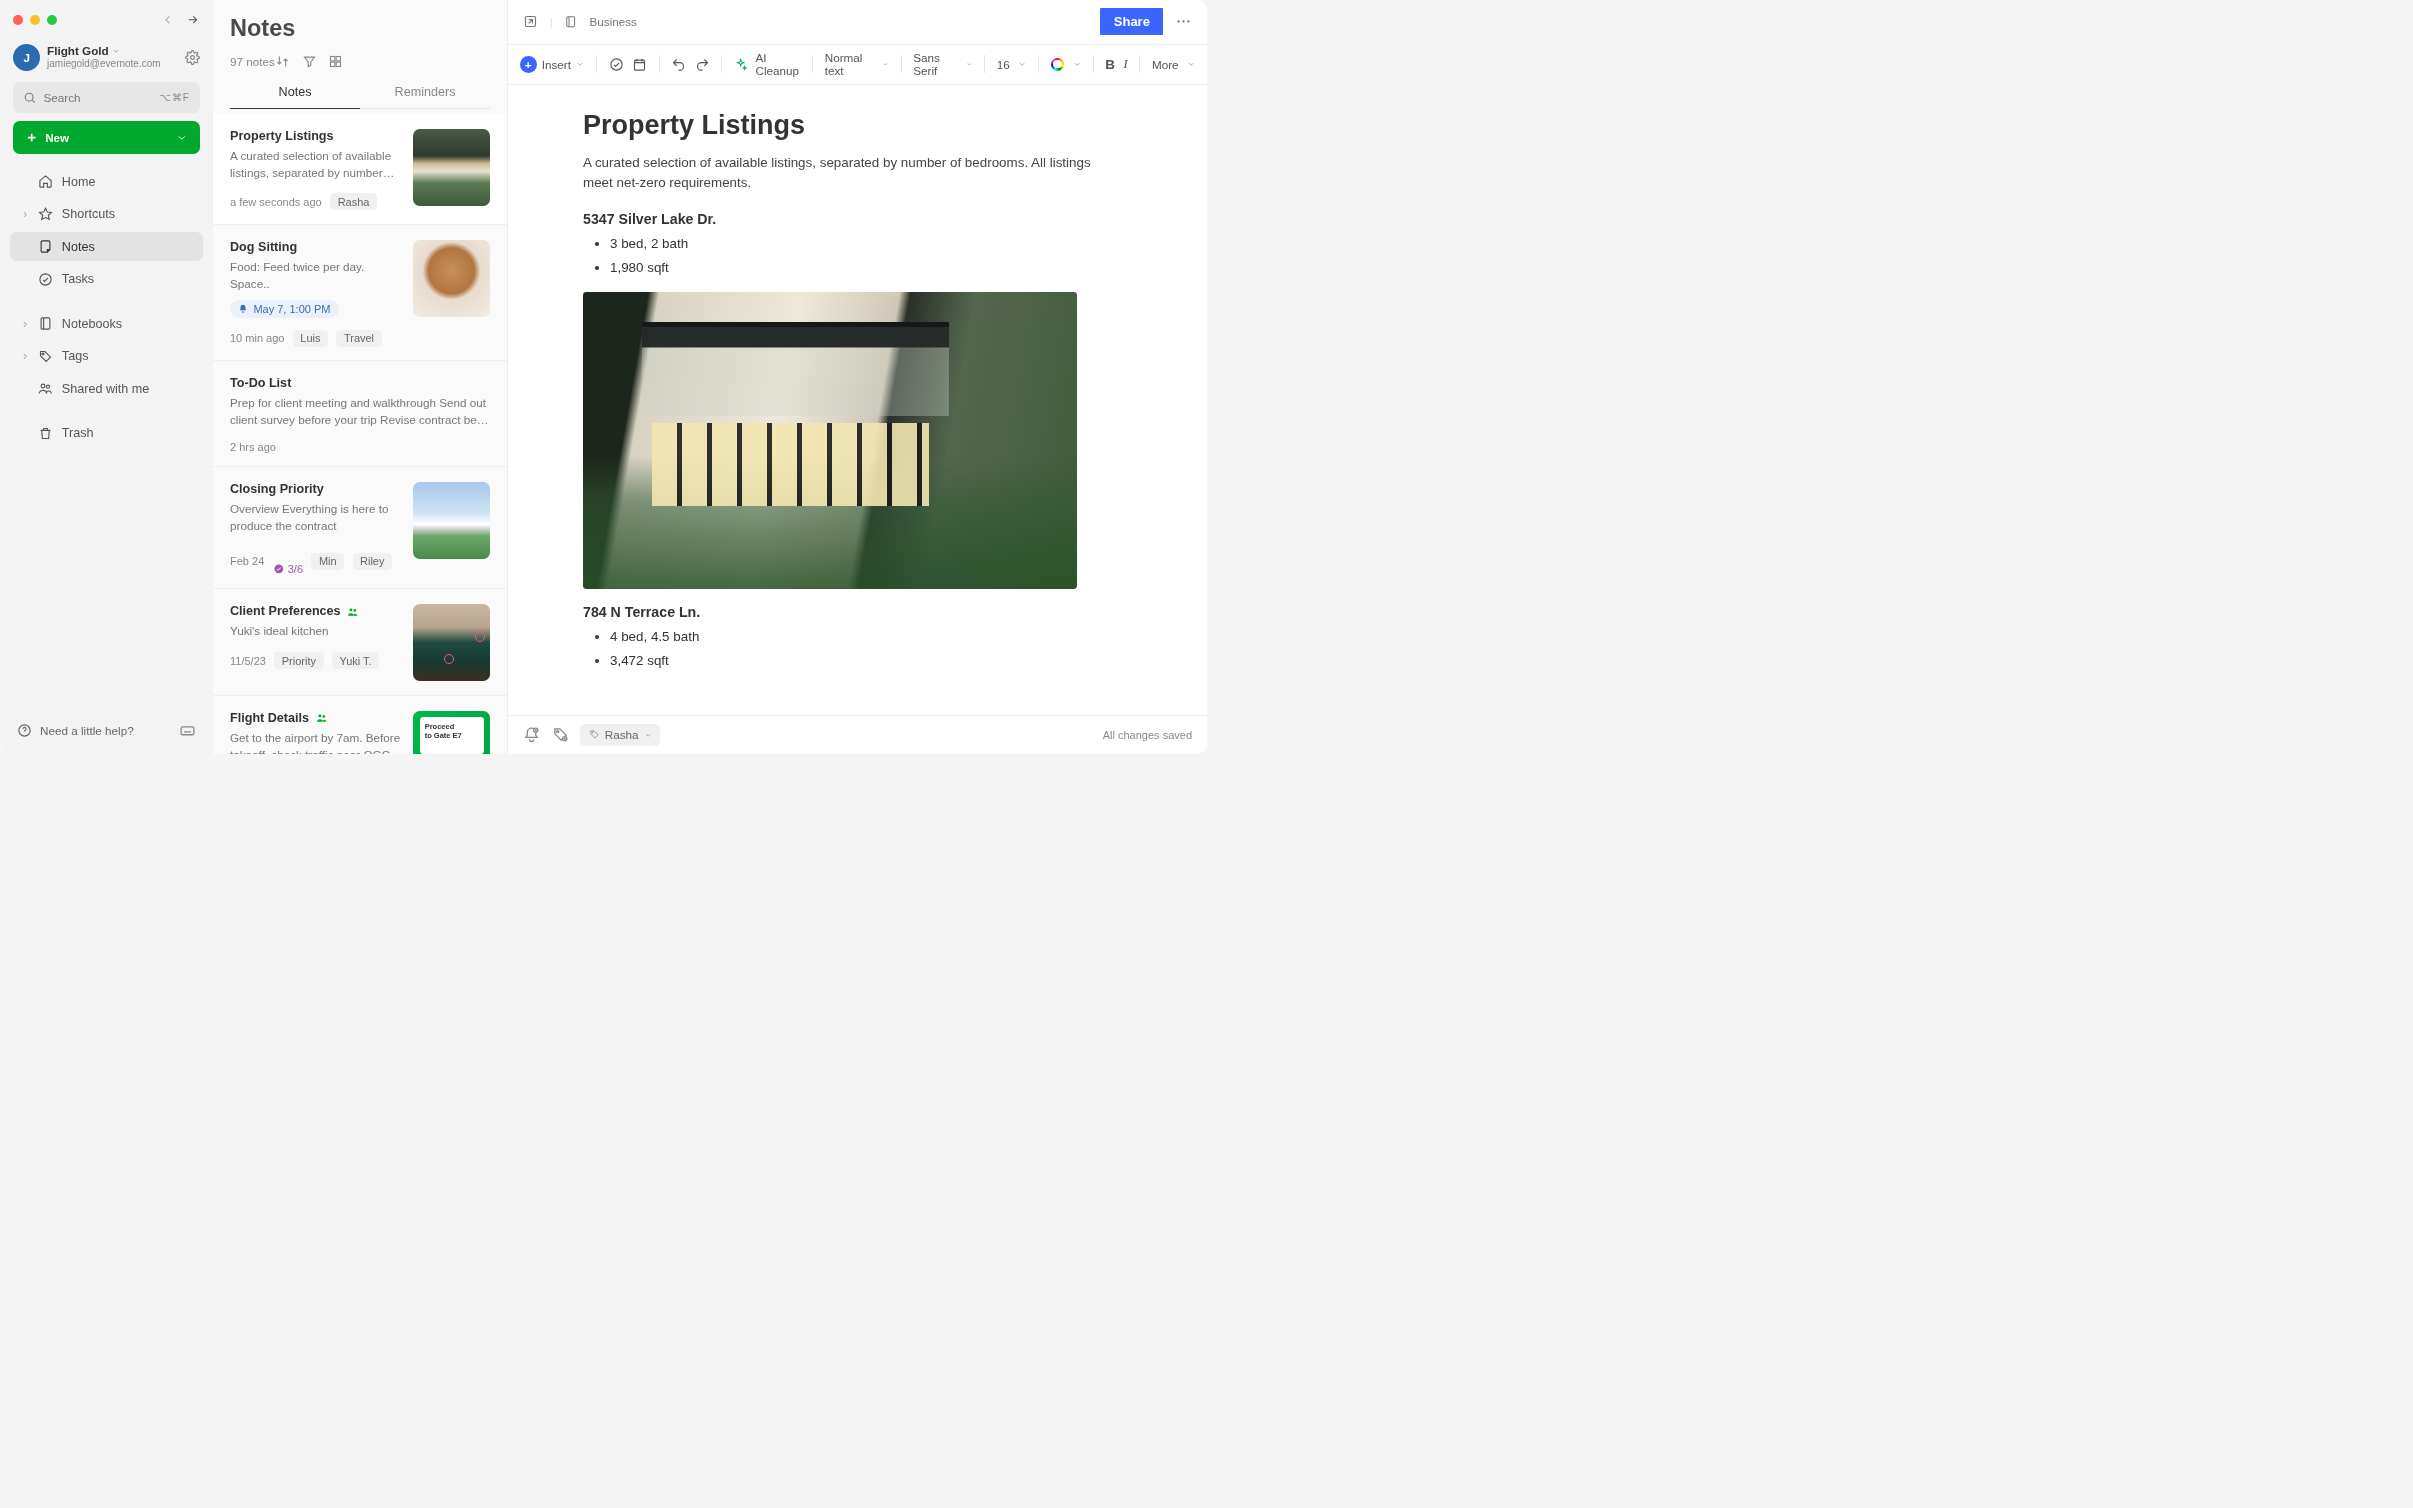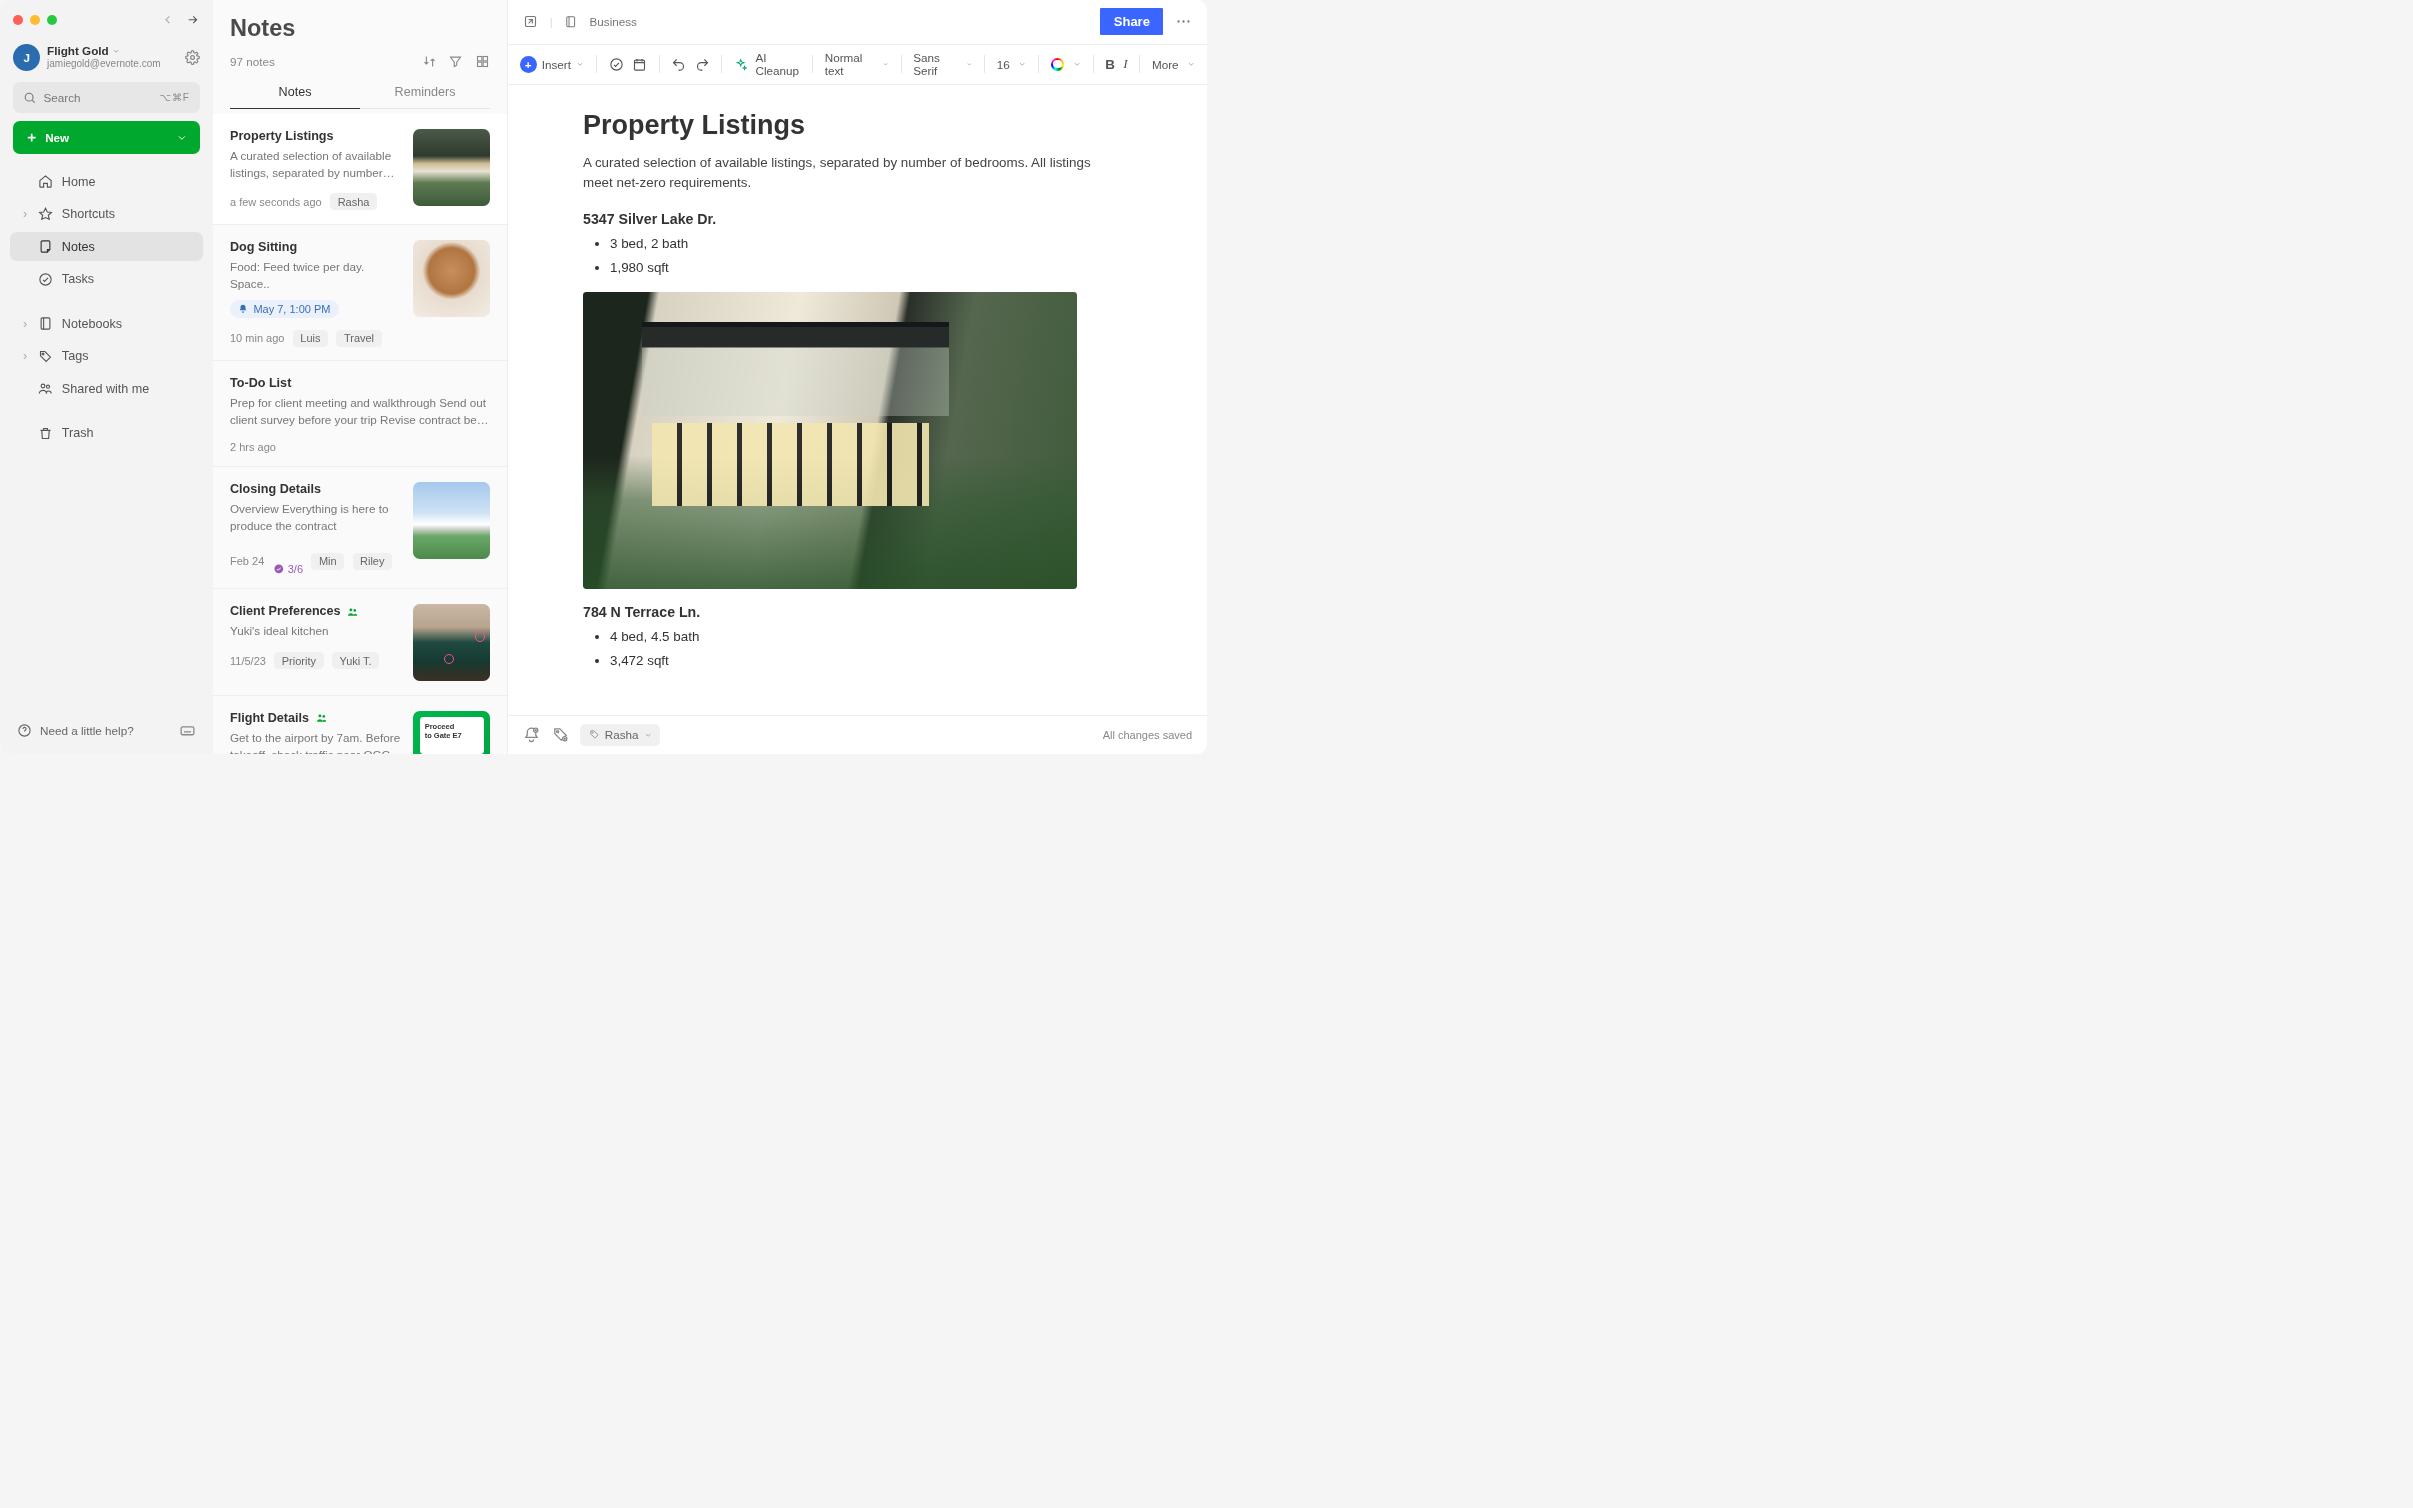--- a/index.html
+++ b/index.html
@@ -72,21 +72,21 @@
 .notes-col {
   width: 295px;
   background: #fafafa;
   border-right: 0.8px solid #eee;
   display: flex; flex-direction: column;
   overflow: hidden;
 }
 .notes-head { padding: 15px 17px 5px 17px; }
 .notes-title-row { display: flex; align-items: center; justify-content: space-between; }
 .notes-title { font-size: 23.5px; font-weight: 700; color: #4a4a4a; }
-.notes-sub-row { display: flex; align-items: center; justify-content: space-between; margin-top: 11.7px; color: #888; }
+.notes-sub-row { display: flex; align-items: center; justify-content: flex-start; margin-top: 11.7px; color: #888; }
 .notes-icons { display: flex; gap: 11.7px; color: #888; }
 .notes-tabs { display: flex; margin-top: 8.4px; }
 .notes-tab { flex: 1; text-align: center; padding: 8.4px 0; color: #888; font-size: 12.6px; border-bottom: 0.8px solid #e5e5e5; }
 .notes-tab.active { color: #333; border-bottom: 1.7px solid #333; font-weight: 500; }
 .note-list { flex: 1; overflow-y: auto; }
 .note-card {
   padding: 15px 17px 13.4px 17px; border-bottom: 0.8px solid #eee;
   display: flex; gap: 11.7px; background: #fafafa;
 }
 .note-card.active { background: #fff; }
@@ -366,21 +366,21 @@
           <div class="note-title">To-Do List</div>
           <div class="note-excerpt">Prep for client meeting and walkthrough Send out client survey before your trip Revise contract be…</div>
           <div class="note-meta">
             <span>2 hrs ago</span>
           </div>
         </div>
       </div>
 
       <div class="note-card">
         <div class="note-body">
-          <div class="note-title">Closing Details</div>
+          <div class="note-title">Closing Priority</div>
           <div class="note-excerpt">Overview Everything is here to produce the contract</div>
           <div class="note-meta">
             <span>Feb 24</span>
             <span class="task-pill">
               <svg width="11.7" height="11.7" viewBox="0 0 24 24" fill="#9b59b6">
                   <circle cx="12" cy="12" r="9"></circle>
                   <path d="M8 12.5l2.5 2.5L16 9.5" stroke="#fff" stroke-width="2" fill="none"></path>
                 </svg>
               <span>3/6</span>
             </span>

